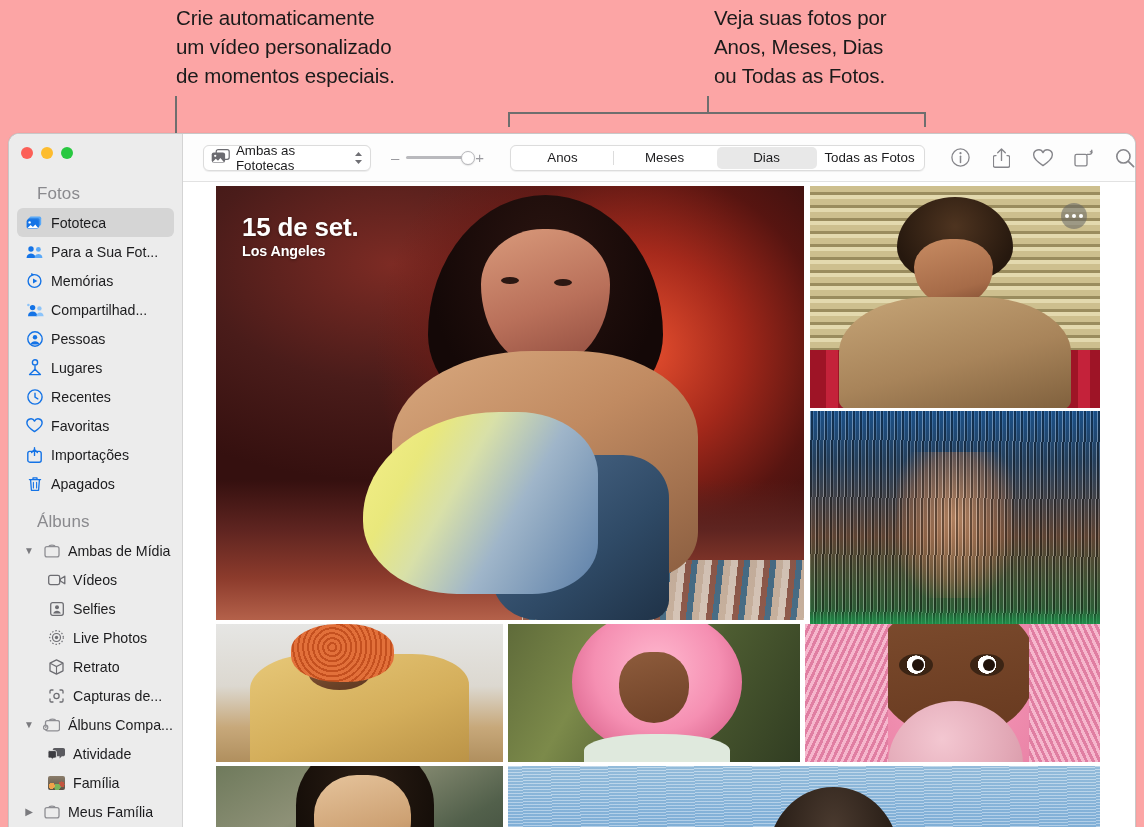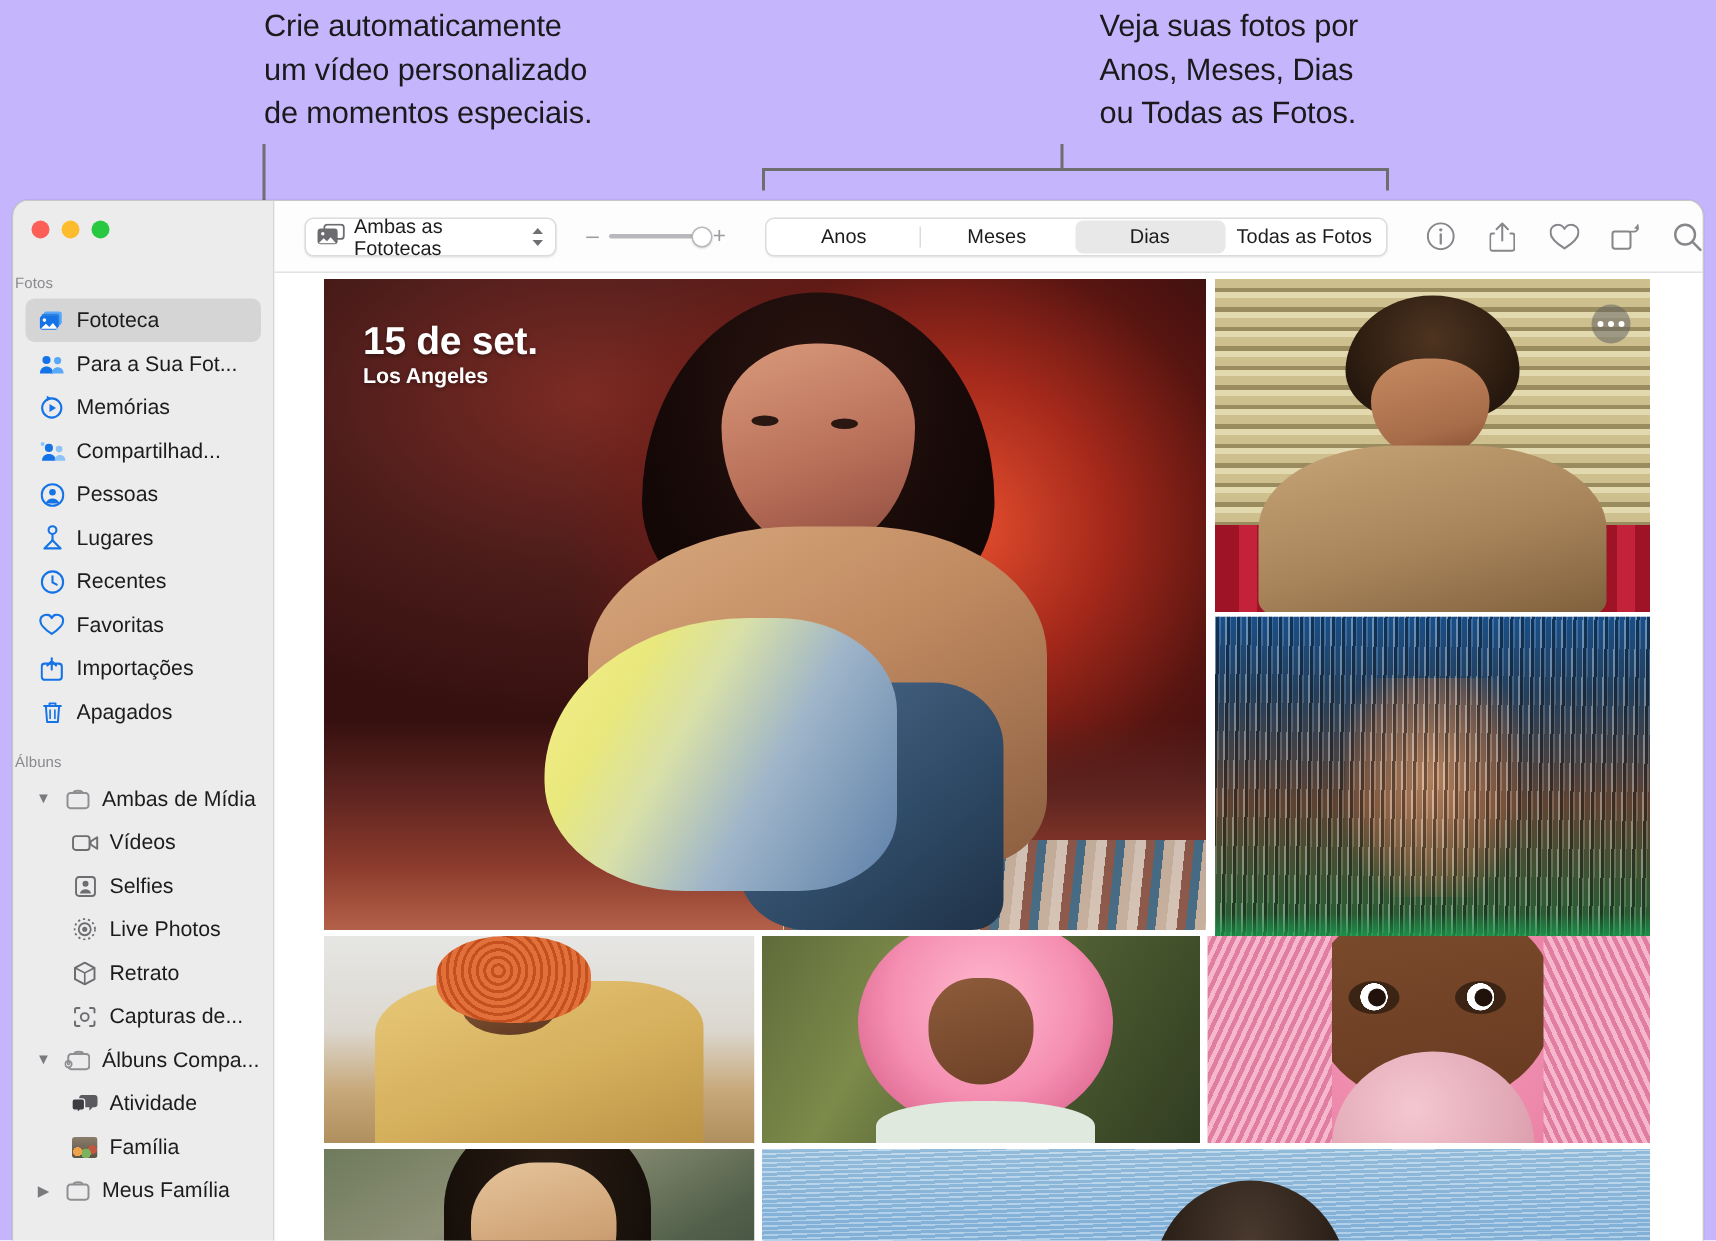--- a/index.html
+++ b/index.html
@@ -2,33 +2,33 @@
 <html><head>
 <meta charset="utf-8">
 <style>
   * { box-sizing: border-box; margin: 0; padding: 0; }
   html, body {
     width: 1144px; height: 827px;
     background: #ffffff;
     font-family: "Liberation Sans", sans-serif;
     overflow: hidden;
   }
-  #root { position: relative; width: 1144px; height: 827px; background:#c4b5fd; }
+  #root { position: relative; width: 1144px; height: 827px; background:#fca5a5; }
 
   
   .callout {
     position: absolute;
     color: #1a1a1a;
     font-size: 20.5px;
     line-height: 29px;
     letter-spacing: -0.1px;
     white-space: pre-line;
   }
   #callout-left { left: 176px; top: 3px; }
-  #callout-right { left: 714px; top: 3px; margin-left: 19px; }
+  #callout-right { left: 714px; top: 3px; }
 
   .leader { position: absolute; background: #6e6e6e; }
 
   
   #window {
     position: absolute;
     left: 8px; top: 133px;
     width: 1128px; height: 700px;
     background: #fff;
     border-radius: 11px 11px 0 0;
@@ -48,22 +48,22 @@
   }
   #traffic-lights { position: absolute; left: 12px; top: 13px; display: flex; gap: 8px; }
   .tl { width: 12px; height: 12px; border-radius: 50%; }
   .tl.red    { background: #fc5f57; }
   .tl.yellow { background: #fdbc2e; }
   .tl.green  { background: #28c840; }
 
   #sidebar-scroll { position: absolute; top: 44px; left: 0; right: 0; bottom: 0; }
 
   .sb-header {
-    font-size: 10px; color: #8a8a8e; font-weight: 400;
-    padding: 6px 0 4px 1px; letter-spacing: 0.1px;
+    font-size: 17px; color: #8a8a8e; font-weight: 400;
+    padding: 6px 0 4px 28px; letter-spacing: 0.1px;
   }
   .sb-item {
     display: flex; align-items: center;
     height: 29px; margin: 0 8px; padding-left: 8px;
     border-radius: 6px; gap: 7px;
     font-size: 14.2px; color: #1c1c1e;
     white-space: nowrap;
   }
   .sb-item.selected { background: #d5d5d5; }
   .sb-item .ico { width: 19px; height: 18px; flex: 0 0 19px;

